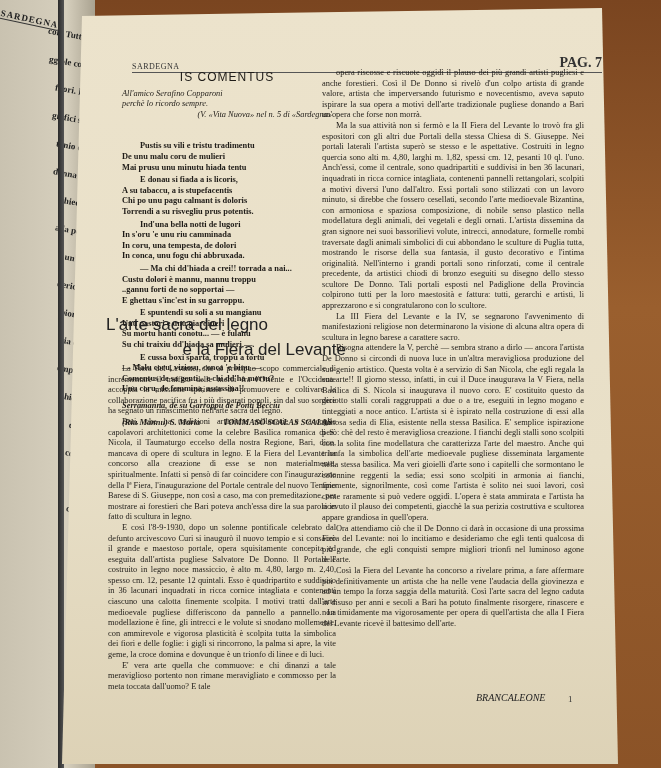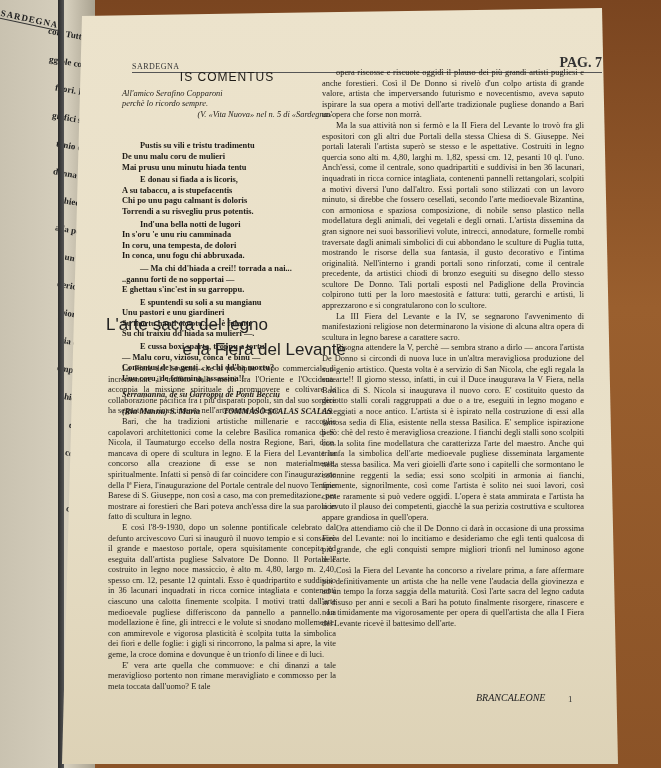--- a/index.html
+++ b/index.html
@@ -93,20 +93,21 @@
           <div>Torrendi a su risvegliu prus potentis.</div>
         </div>
         <div class="stanza">
           <div>Ind'una bella notti de lugori</div>
           <div>In s'oru 'e unu riu camminada</div>
           <div>In coru, una tempesta, de dolori</div>
           <div>In conca, unu fogu chi abbruxada.</div>
         </div>
         <div class="stanza">
           <div>— Ma chi dd'hiada a crei!! torrada a nai...</div>
+          <div>Custu dolori è mannu, mannu troppu</div>
           <div>..gannu forti de no sopportai —</div>
           <div>E ghettau s'inc'est in su garroppu.</div>
         </div>
         <div class="stanza">
           <div>E spuntendi su soli a su mangianu</div>
           <div>Unu pastori e unu giardineri</div>
           <div>Su mortu hanti conotu... — è fulanu</div>
           <div>Su chi traixiu dd'hiada sa mulieri —.</div>
         </div>
         <div class="stanza">

